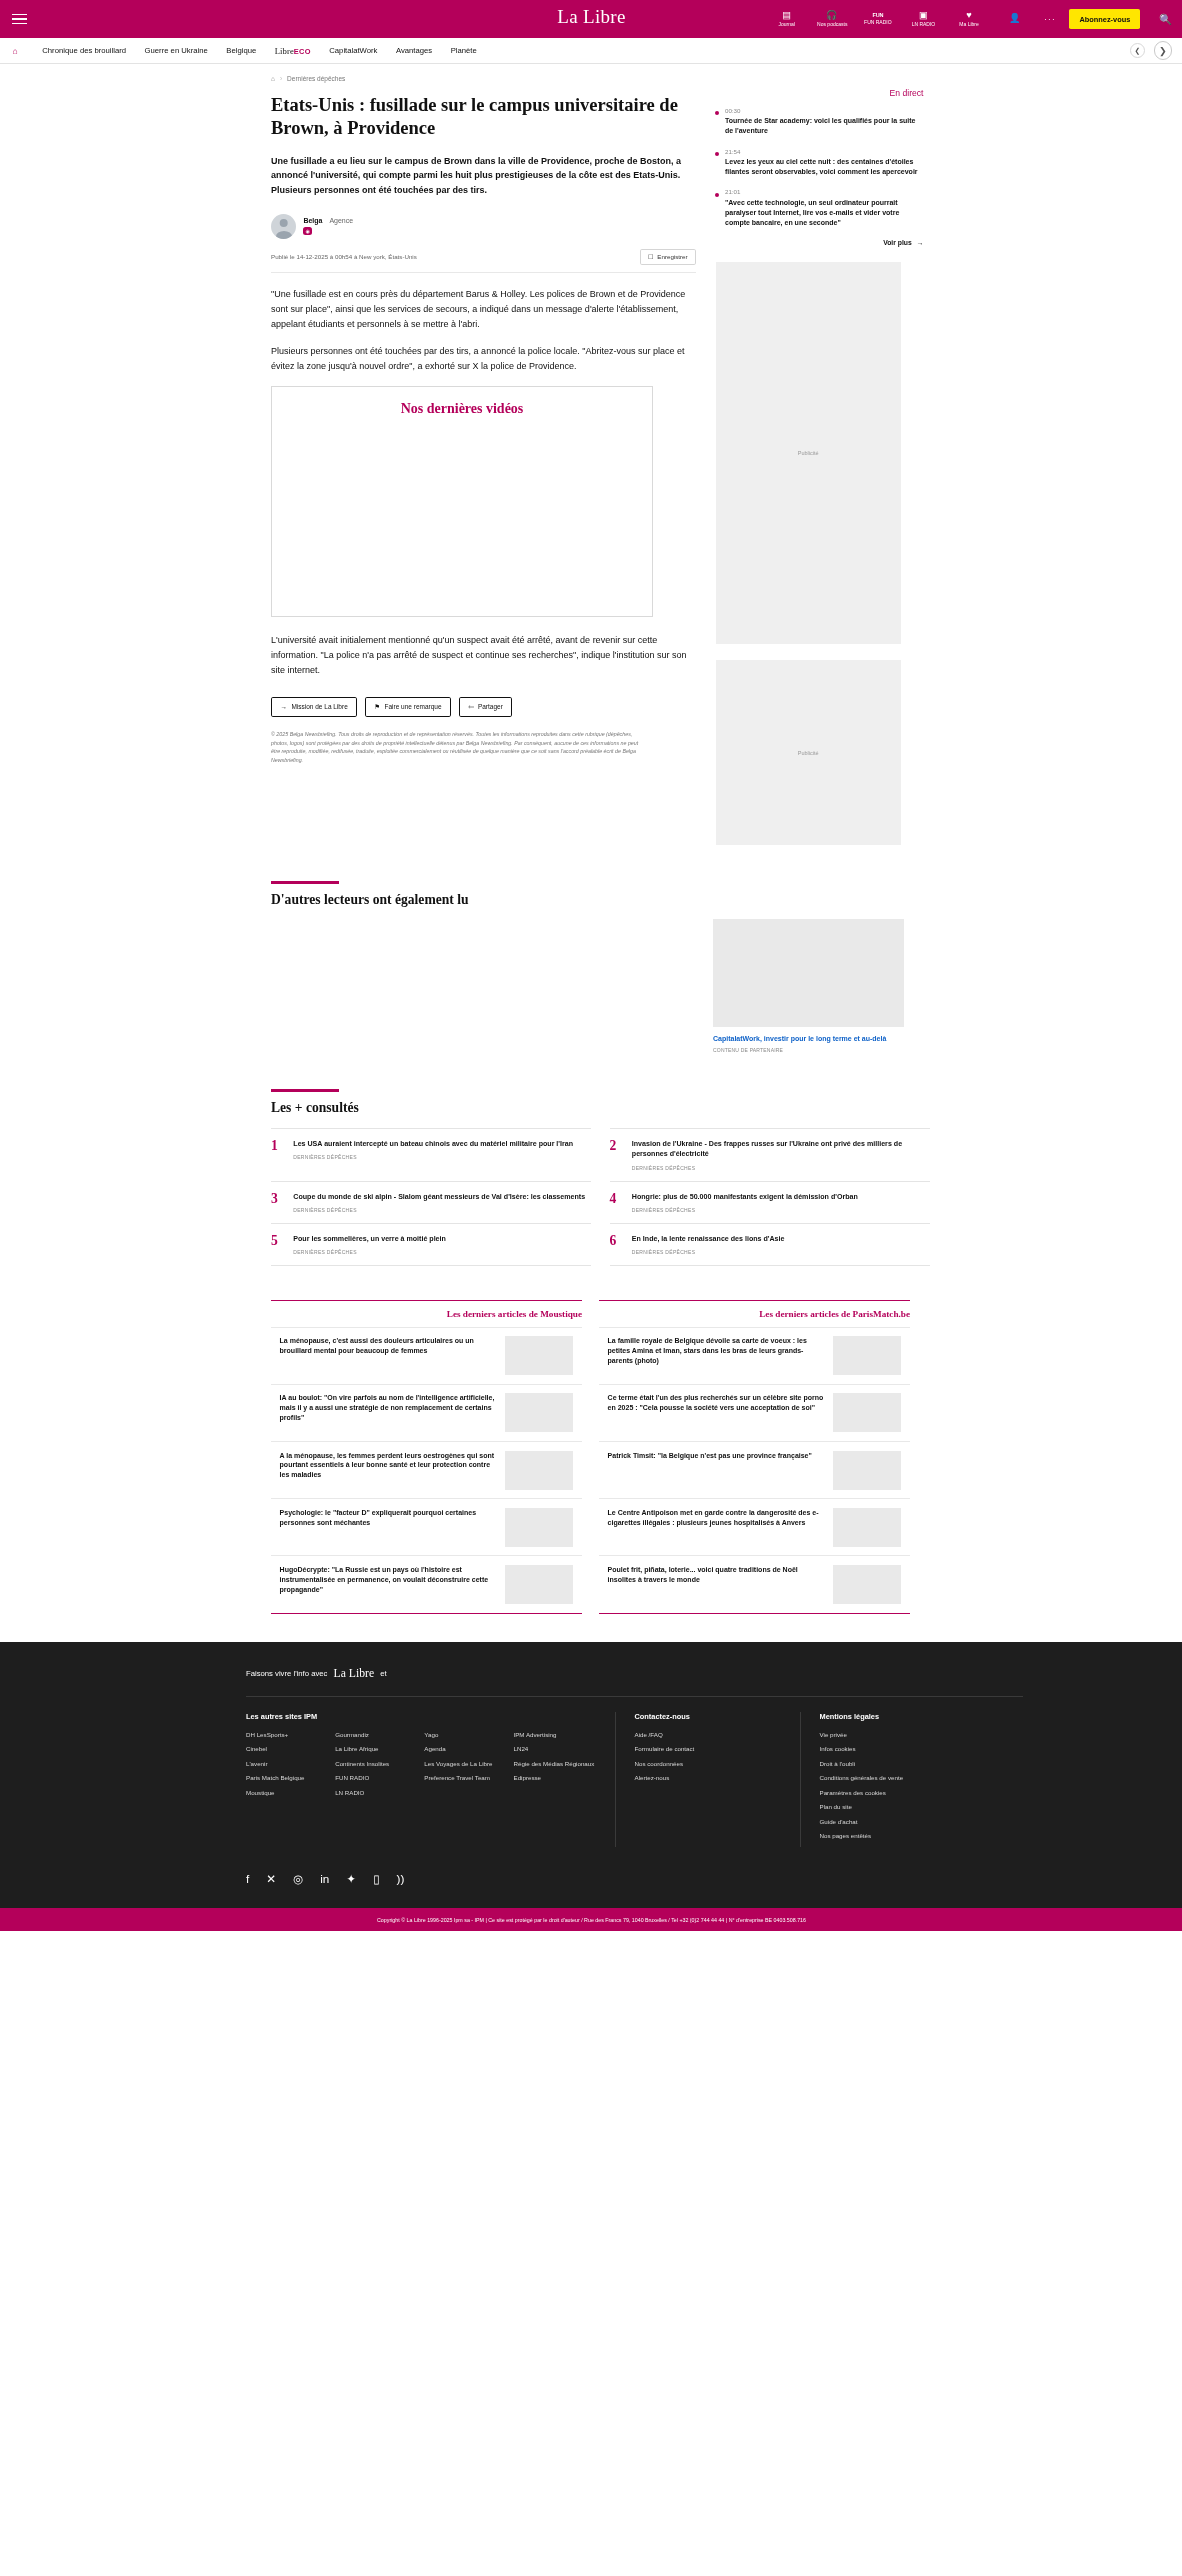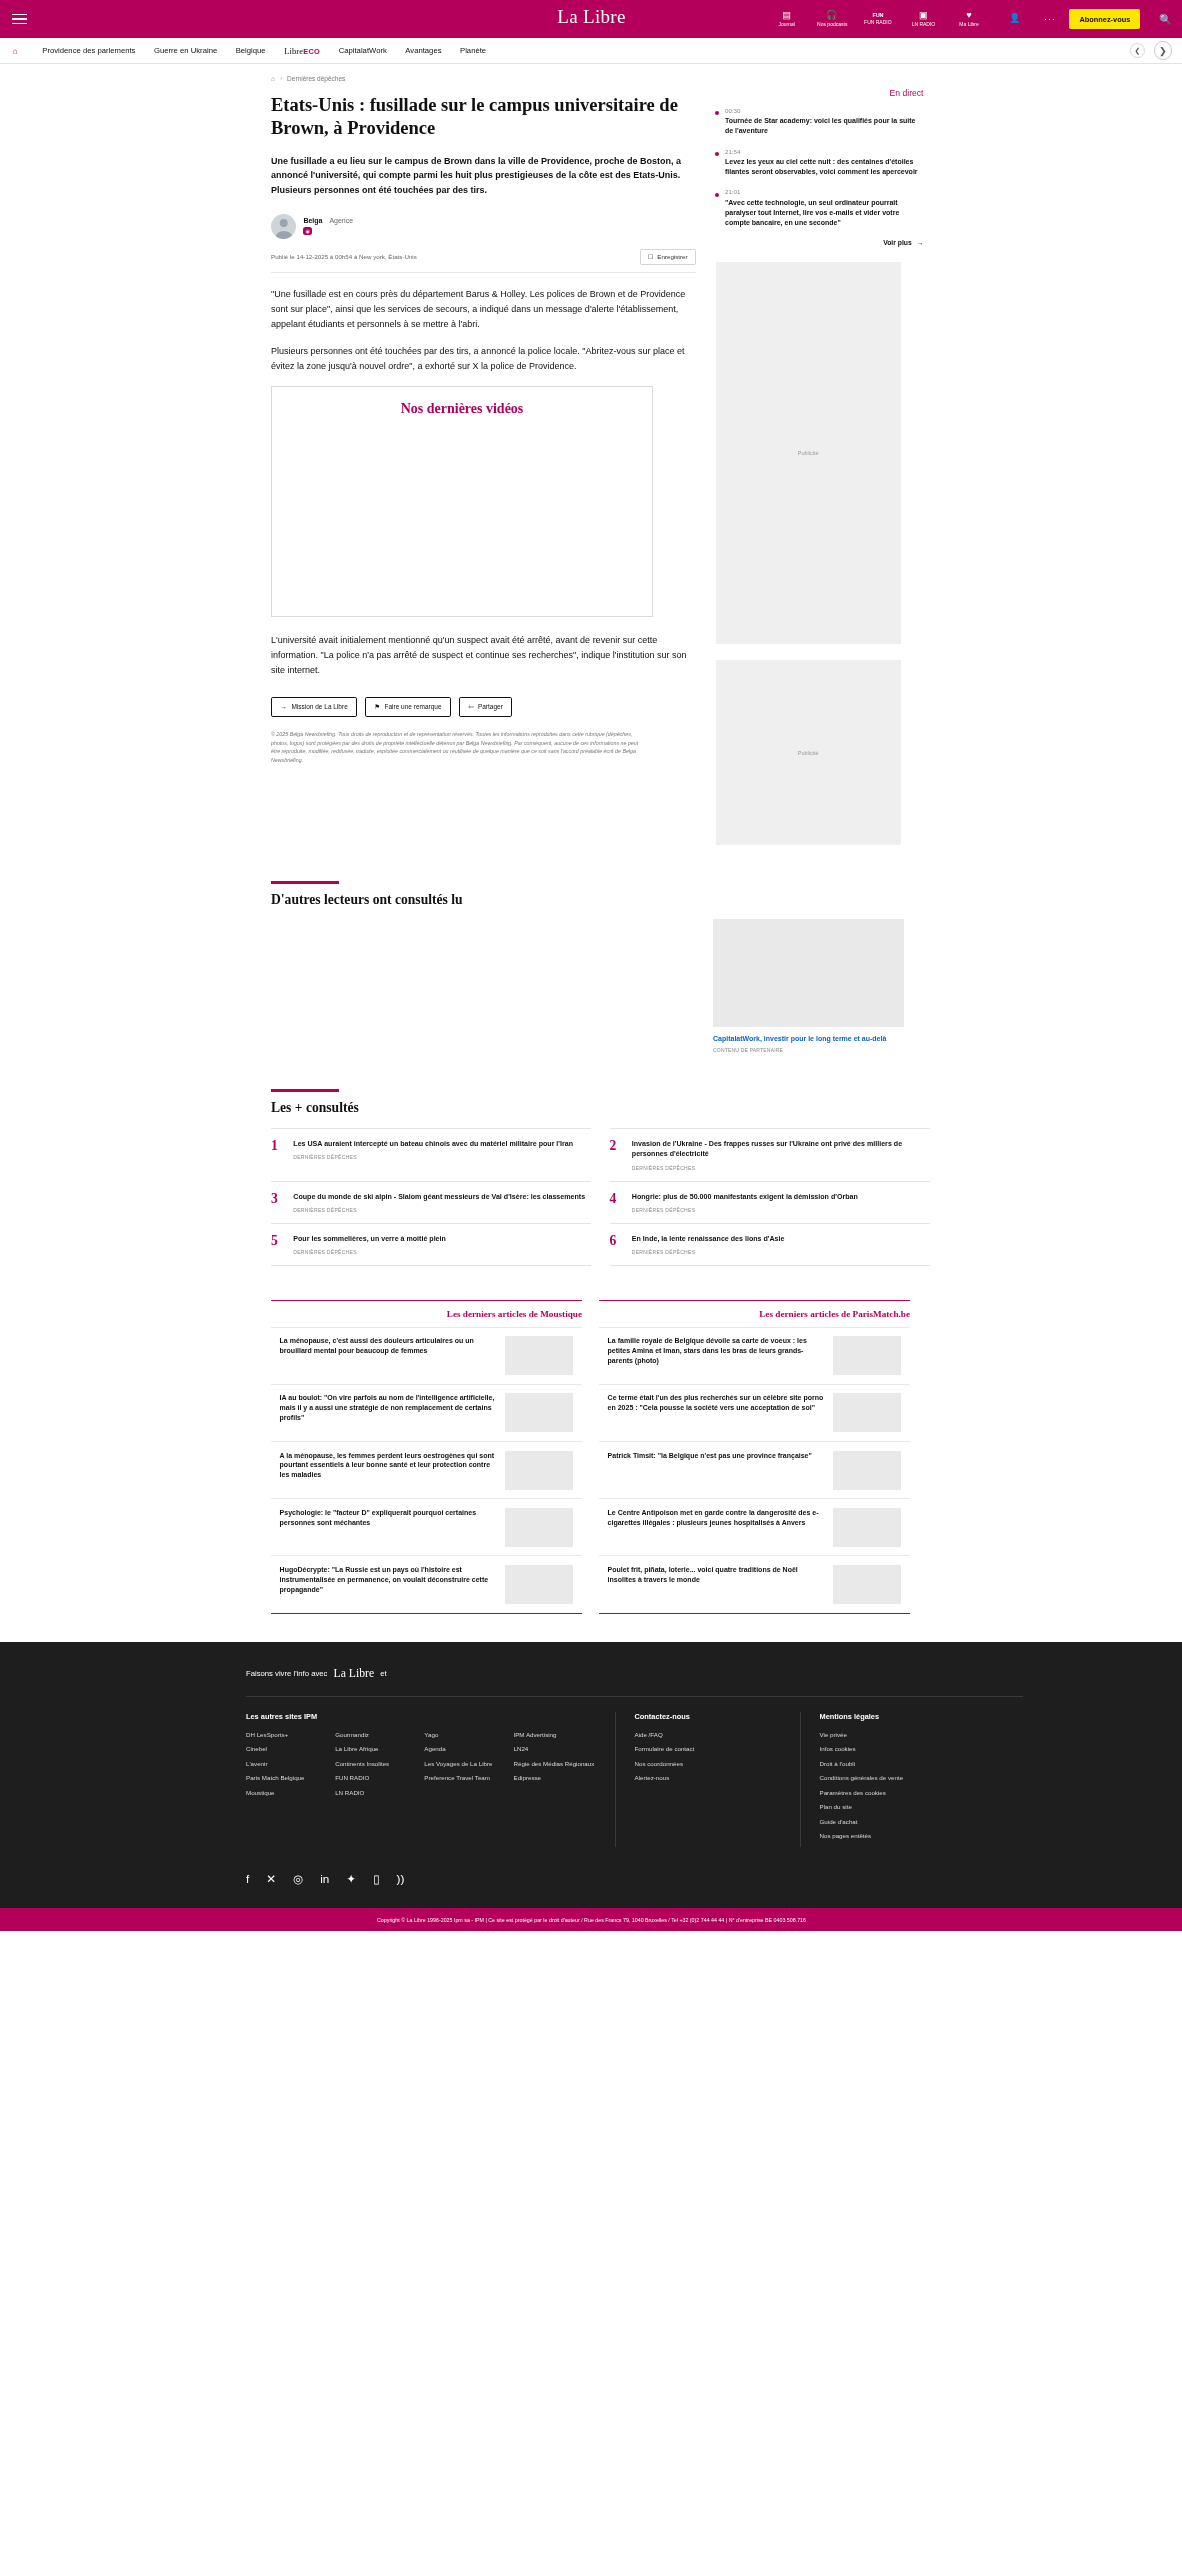--- a/index.html
+++ b/index.html
@@ -285,21 +285,21 @@
       </div>
       <div class="dots">···</div>
       <button class="subscribe-btn">Abonnez-vous</button>
       <div class="top-search">🔍</div>
     </div>
   </div>
 
   <div class="navbar">
     <div class="nav-home">⌂</div>
     <div class="nav-items">
-      <div class="nav-item">Providence des parlements</div>
+      <div class="nav-item">Chronique des brouillard</div>
       <div class="nav-item">Guerre en Ukraine</div>
       <div class="nav-item">Belgique</div>
       <div class="nav-eco">
         <span>Libre</span><b>ECO</b>
       </div>
       <div class="nav-item">CapitalatWork</div>
       <div class="nav-item">Avantages</div>
       <div class="nav-item">Planète</div>
     </div>
     <div class="nav-arrows">
@@ -396,21 +396,21 @@
         <span>→</span>
       </div>
 
       <div class="ad-box ad-1">Publicité</div>
       <div class="ad-box ad-2">Publicité</div>
     </div>
   </div>
 
   <div class="section">
     <div class="sec-rule"></div>
-    <div class="sec-title">D'autres lecteurs ont consultés lu</div>
+    <div class="sec-title">D'autres lecteurs ont également lu</div>
     <div class="readers-wrap">
       <div class="reader-left"></div>
       <div class="promo">
         <div class="promo-img"></div>
         <div class="promo-title">CapitalatWork, investir pour le long terme et au-delà</div>
         <div class="promo-tag">CONTENU DE PARTENAIRE</div>
       </div>
     </div>
   </div>
 

